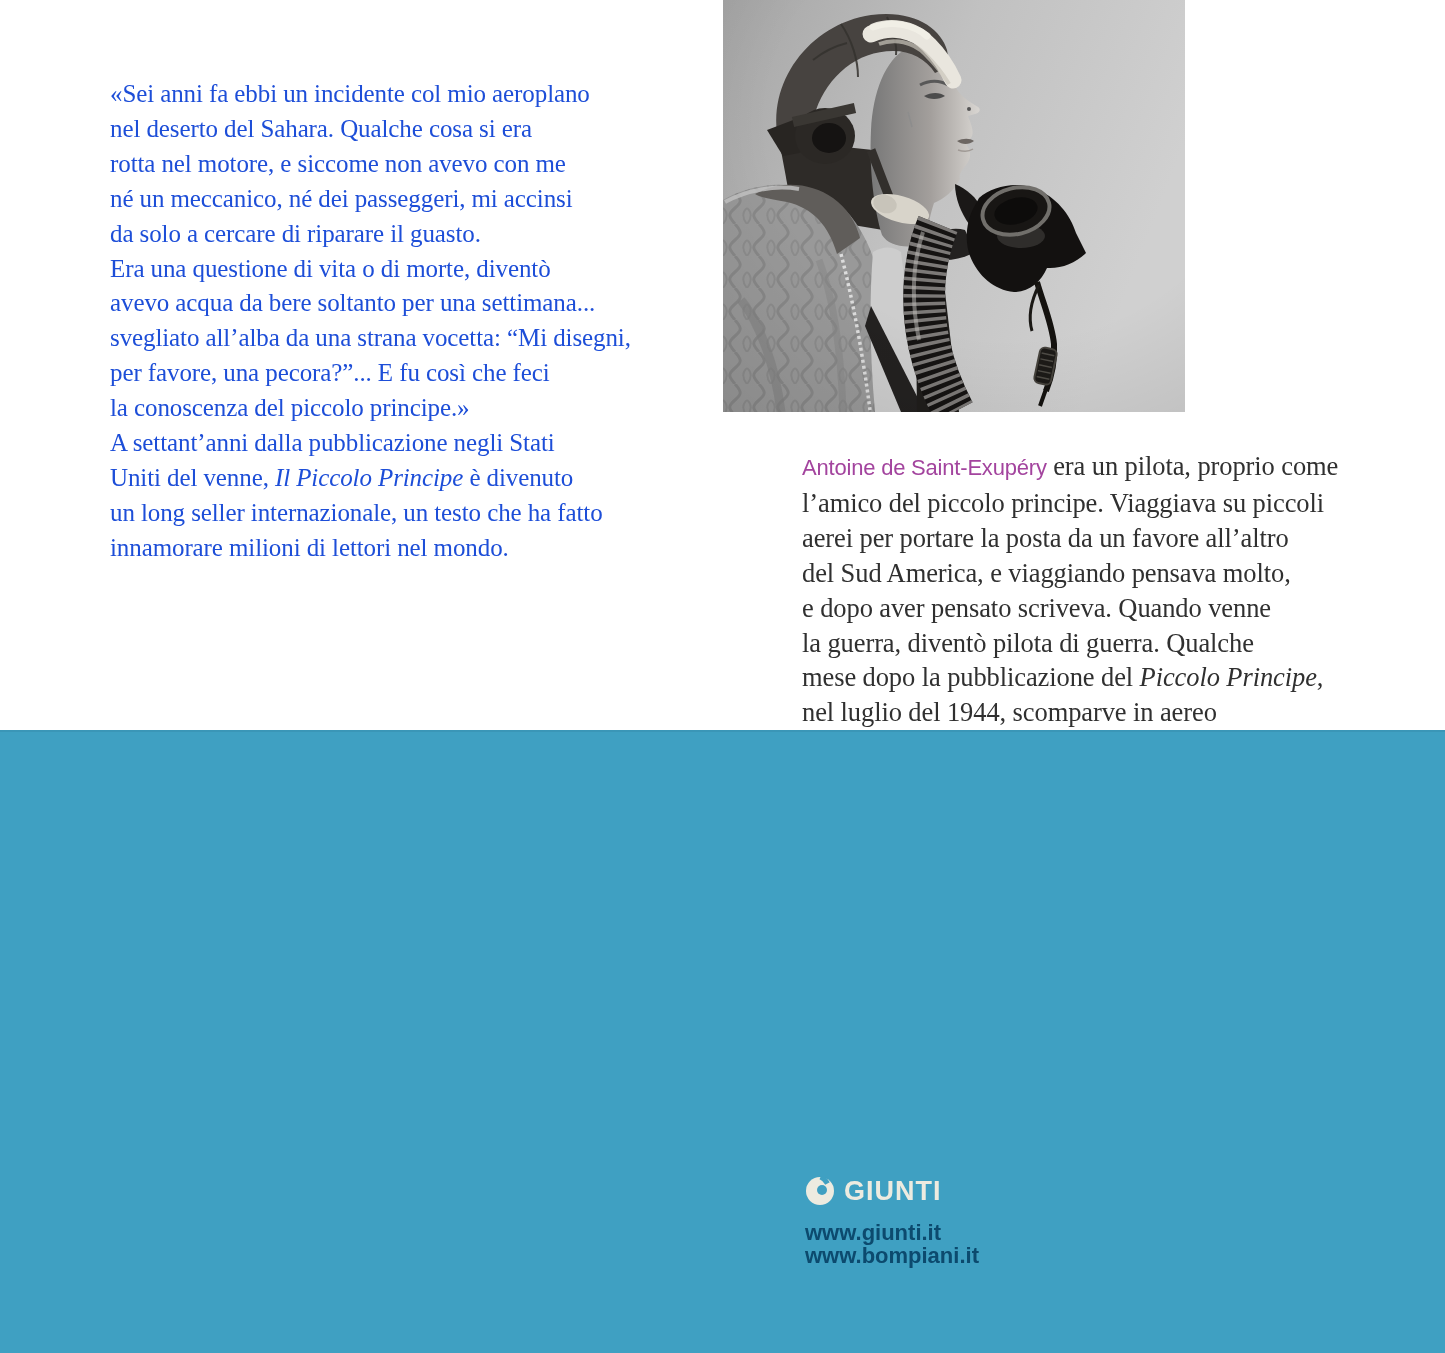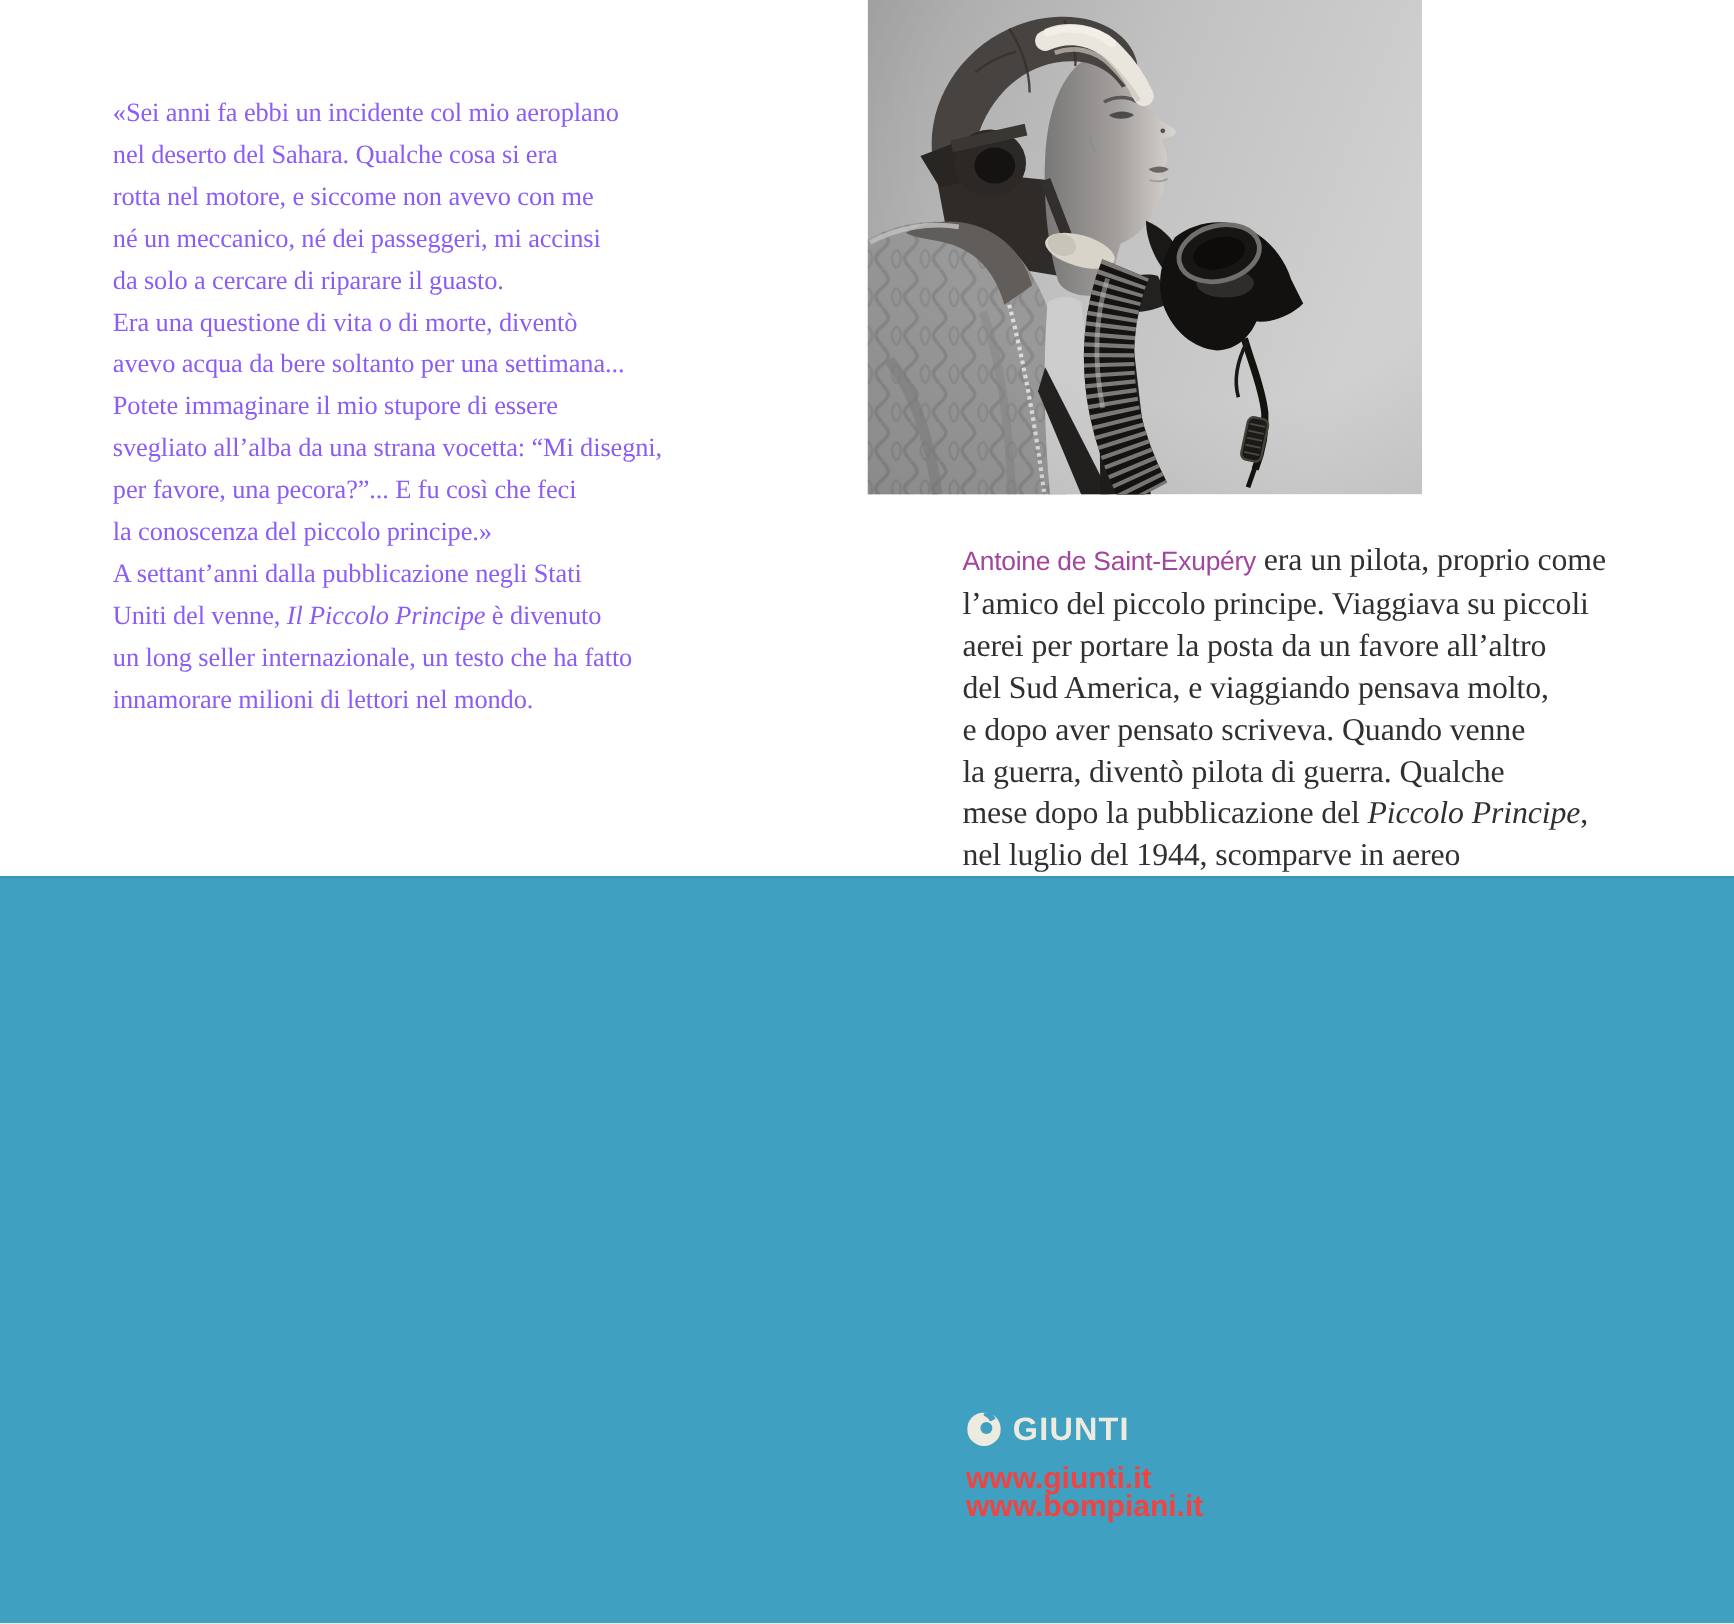--- a/index.html
+++ b/index.html
@@ -4,22 +4,22 @@
 <style>
   html,body{margin:0;padding:0;}
   body{
     width:1445px;height:1353px;position:relative;background:#ffffff;
     font-family:"Liberation Serif", serif;
   }
   .page{position:absolute;inset:0;overflow:hidden;background:#ffffff;}
 
   
   .quote{
-    position:absolute;left:94px;top:77px;width:600px;
-    font-size:22px;line-height:34.9px;color:#8b5cf6;letter-spacing:-0.1px;
+    position:absolute;left:110px;top:77px;width:600px;
+    font-size:25px;line-height:34.9px;color:#1d4ed8;letter-spacing:-0.1px;
   }
   .quote p{margin:0;white-space:nowrap;}
   .it{font-style:italic;}
 
   
   .photo{position:absolute;left:723px;top:0;width:462px;height:412px;display:block;}
 
   
   .bio{
     position:absolute;left:802px;top:449px;width:620px;
@@ -40,38 +40,37 @@
   
   .logo{position:absolute;left:806px;top:1177px;display:flex;align-items:flex-end;gap:10px;}
   .logo .mark{width:28px;height:28px;display:block;}
   .logo .word{
     font-family:"Liberation Sans", sans-serif;font-weight:700;
     font-size:27px;letter-spacing:1px;color:#EDEBE0;line-height:28px;
   }
   .urls{
     position:absolute;left:805px;top:1221px;
     font-family:"Liberation Sans", sans-serif;font-weight:700;
-    font-size:25px;line-height:23px;color:#ef4444;
+    font-size:22px;line-height:23px;color:#0c4a6e;
   }
   .urls div{white-space:nowrap;}
 </style>
 </head>
 <body>
 
 <div class="page">
 
   <section class="quote">
     <p>«Sei anni fa ebbi un incidente col mio aeroplano</p>
     <p>nel deserto del Sahara. Qualche cosa si era</p>
     <p>rotta nel motore, e siccome non avevo con me</p>
     <p>né un meccanico, né dei passeggeri, mi accinsi</p>
     <p>da solo a cercare di riparare il guasto.</p>
     <p>Era una questione di vita o di morte, diventò</p>
     <p>avevo acqua da bere soltanto per una settimana...</p>
-    <p>Potete immaginare il mio stupore di essere</p>
     <p>svegliato all’alba da una strana vocetta: “Mi disegni,</p>
     <p>per favore, una pecora?”... E fu così che feci</p>
     <p>la conoscenza del piccolo principe.»</p>
     <p>A settant’anni dalla pubblicazione negli Stati</p>
     <p><span>Uniti del venne, </span><span class="it">Il Piccolo Principe</span><span> è divenuto</span></p>
     <p>un long seller internazionale, un testo che ha fatto</p>
     <p>innamorare milioni di lettori nel mondo.</p>
   </section>
 
   <svg class="photo" viewBox="0 0 462 412" preserveAspectRatio="none" role="img" aria-label="Black and white photograph of Antoine de Saint-Exupéry in profile wearing a leather flying helmet with fur trim and an oxygen mask">

